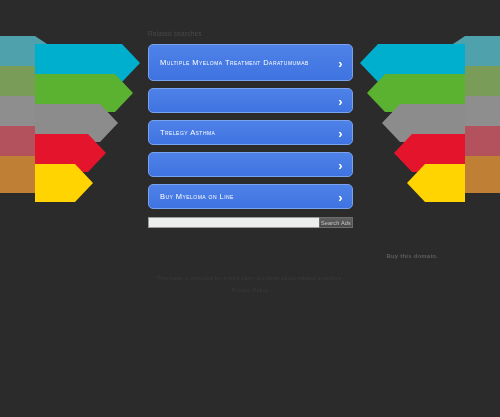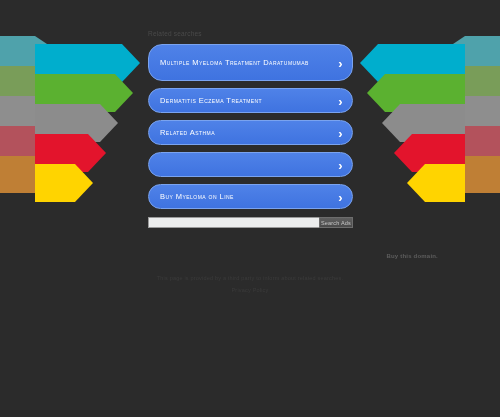--- a/index.html
+++ b/index.html
@@ -61,21 +61,21 @@
     width: 205px;
     z-index: 5;
   }
 
   .ad-link {
     position: relative;
     display: block;
     box-sizing: border-box;
     background: linear-gradient(180deg, #4f82e8 0%, #3f73e0 100%);
     border: 1px solid #7aa3ef;
-    border-radius: 14px;
+    border-radius: 5px;
     margin-bottom: 7px;
     padding: 6px 26px 6px 11px;
     color: #ffffff;
     font-size: 7.5px;
     font-variant: small-caps;
     letter-spacing: 0.45px;
     line-height: 11px;
     text-decoration: none;
     cursor: pointer;
     min-height: 25px;
@@ -204,26 +204,25 @@
   <div class="related-label">Related searches</div>
 
   <div class="center-col">
 
     <a class="ad-link tall" href="#">
       <span>Multiple Myeloma Treatment Daratumumab</span>
       <span class="ad-chevron">›</span>
     </a>
 
     <a class="ad-link" href="#">
-      <span>Dermatitis Eczema Treatment</span>
-      <span class="ad-chevron">›</span>
-    </a>
-
-    <a class="ad-link" href="#">
-      <span>Related Asthma</span>
+      <span class="ad-chevron">›</span>
+    </a>
+
+    <a class="ad-link" href="#">
+      <span>Trelegy Asthma</span>
       <span class="ad-chevron">›</span>
     </a>
 
     <a class="ad-link" href="#">
       <span class="ad-chevron">›</span>
     </a>
 
     <a class="ad-link" href="#">
       <span>Buy Myeloma on Line</span>
       <span class="ad-chevron">›</span>

